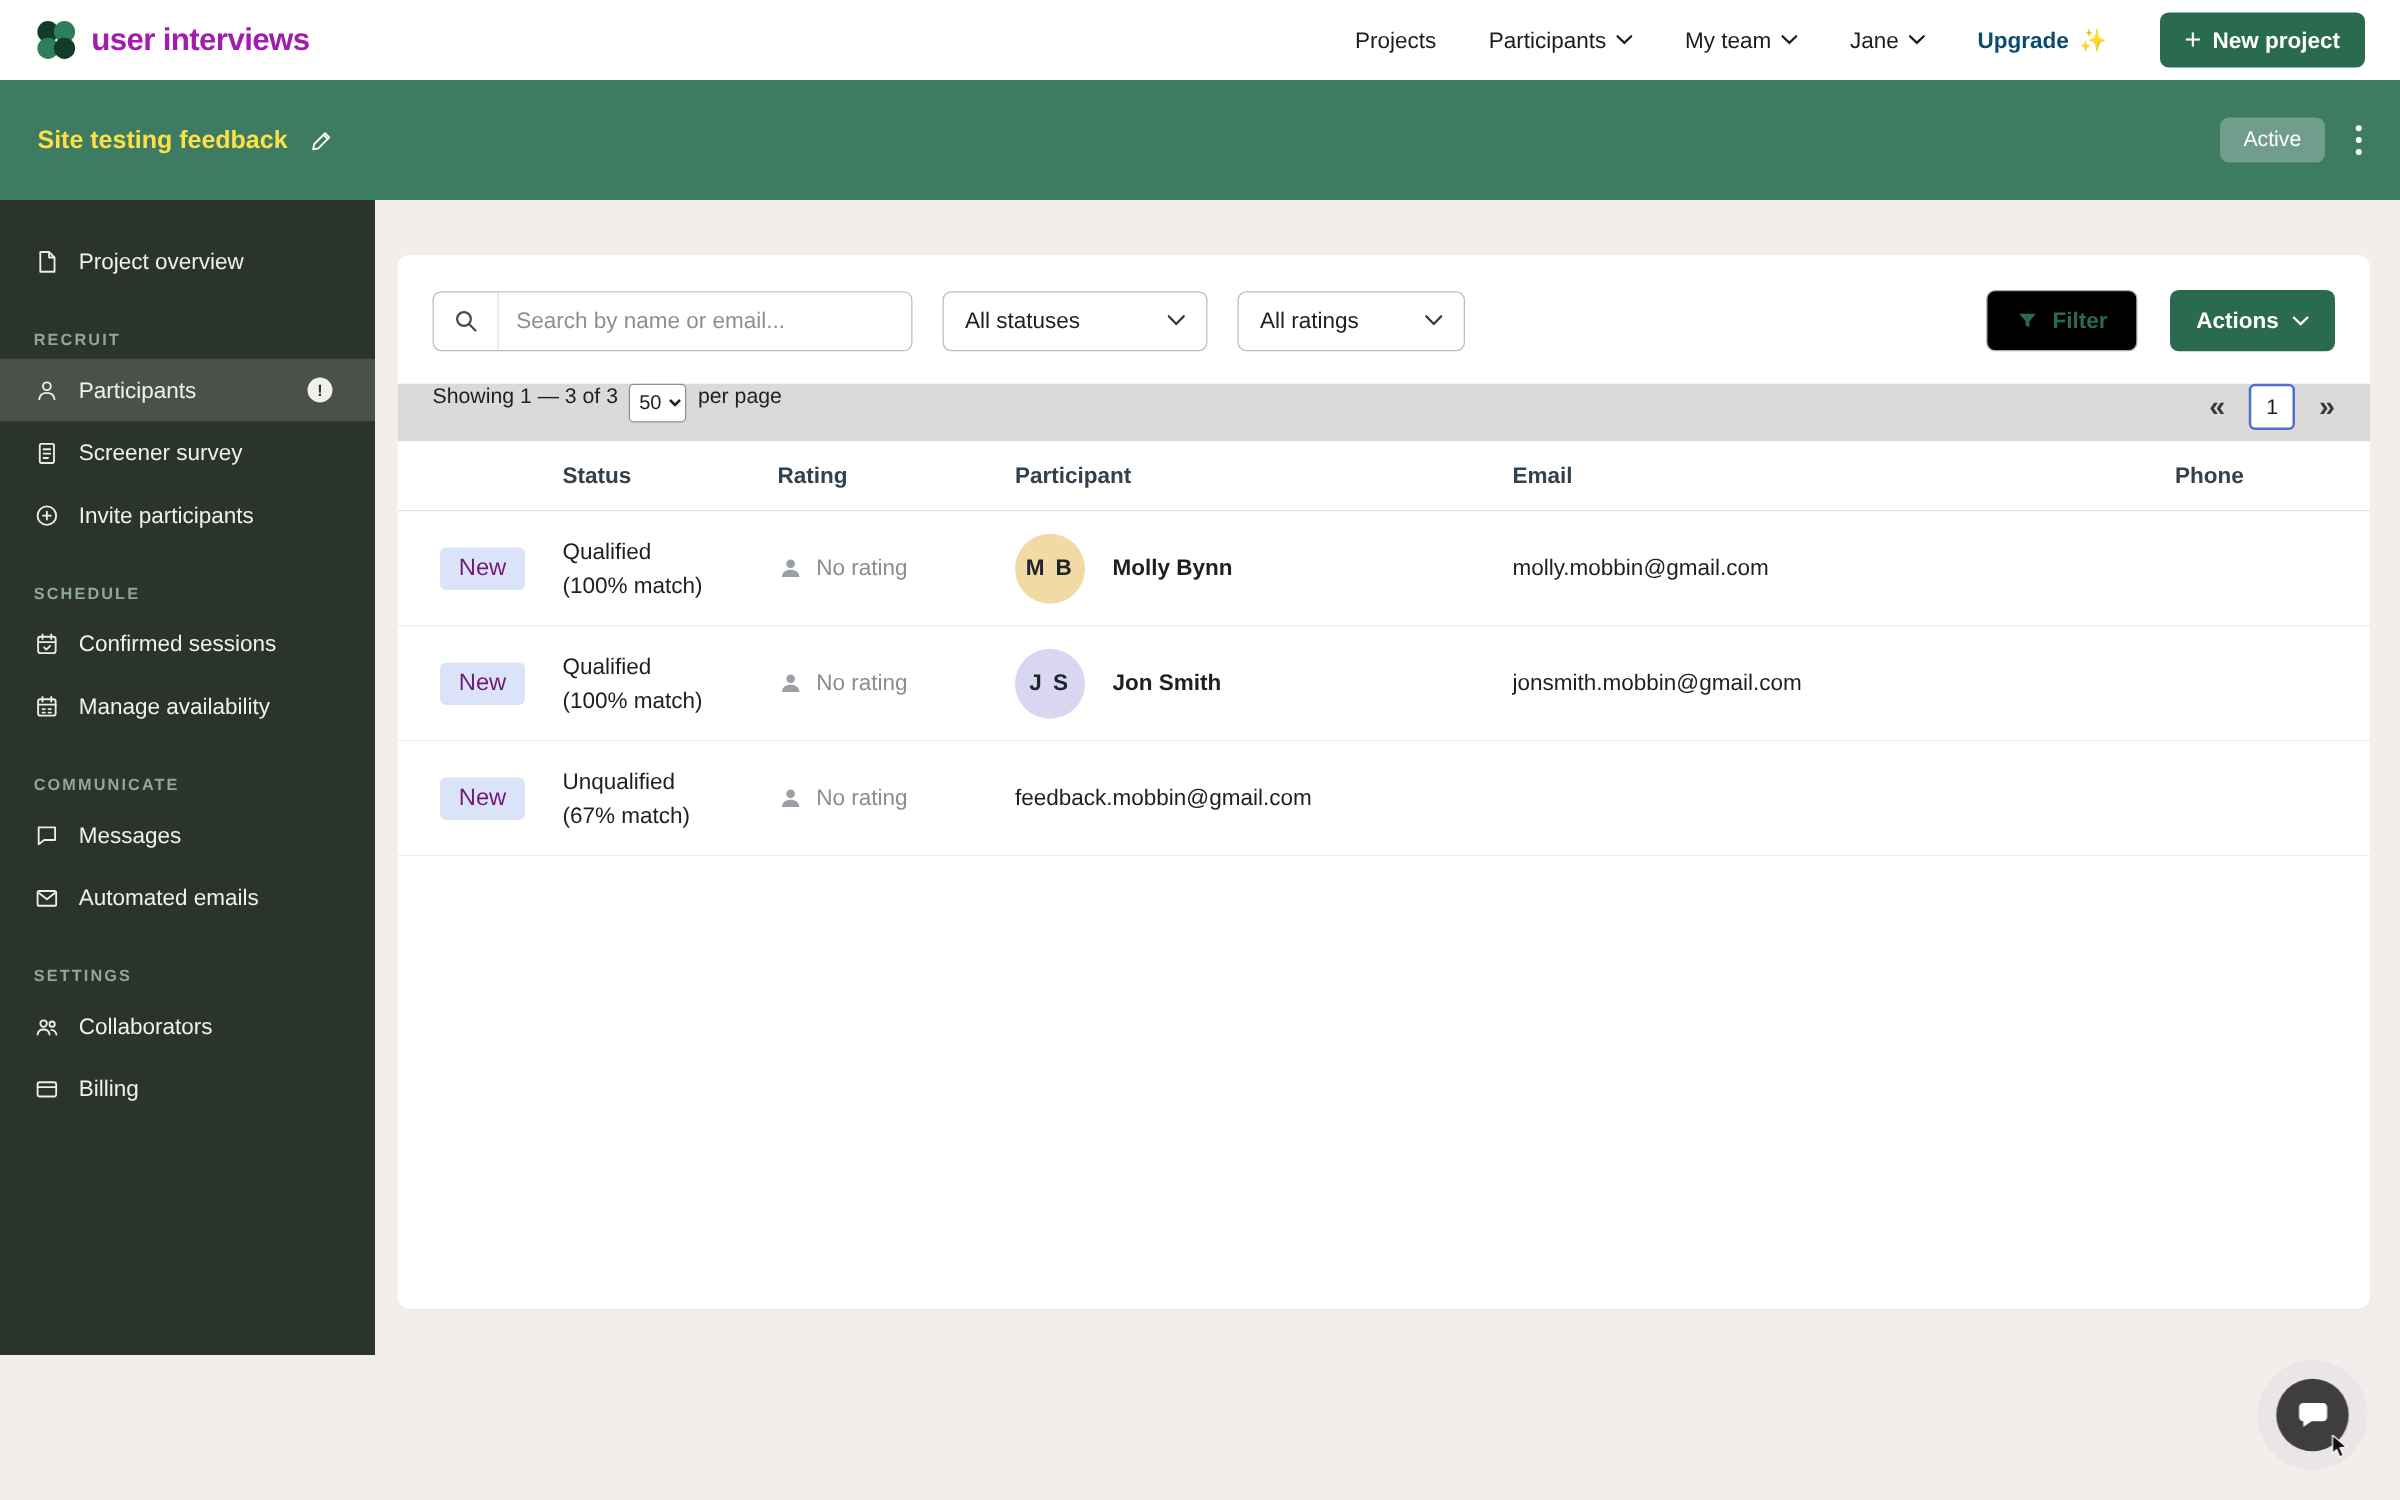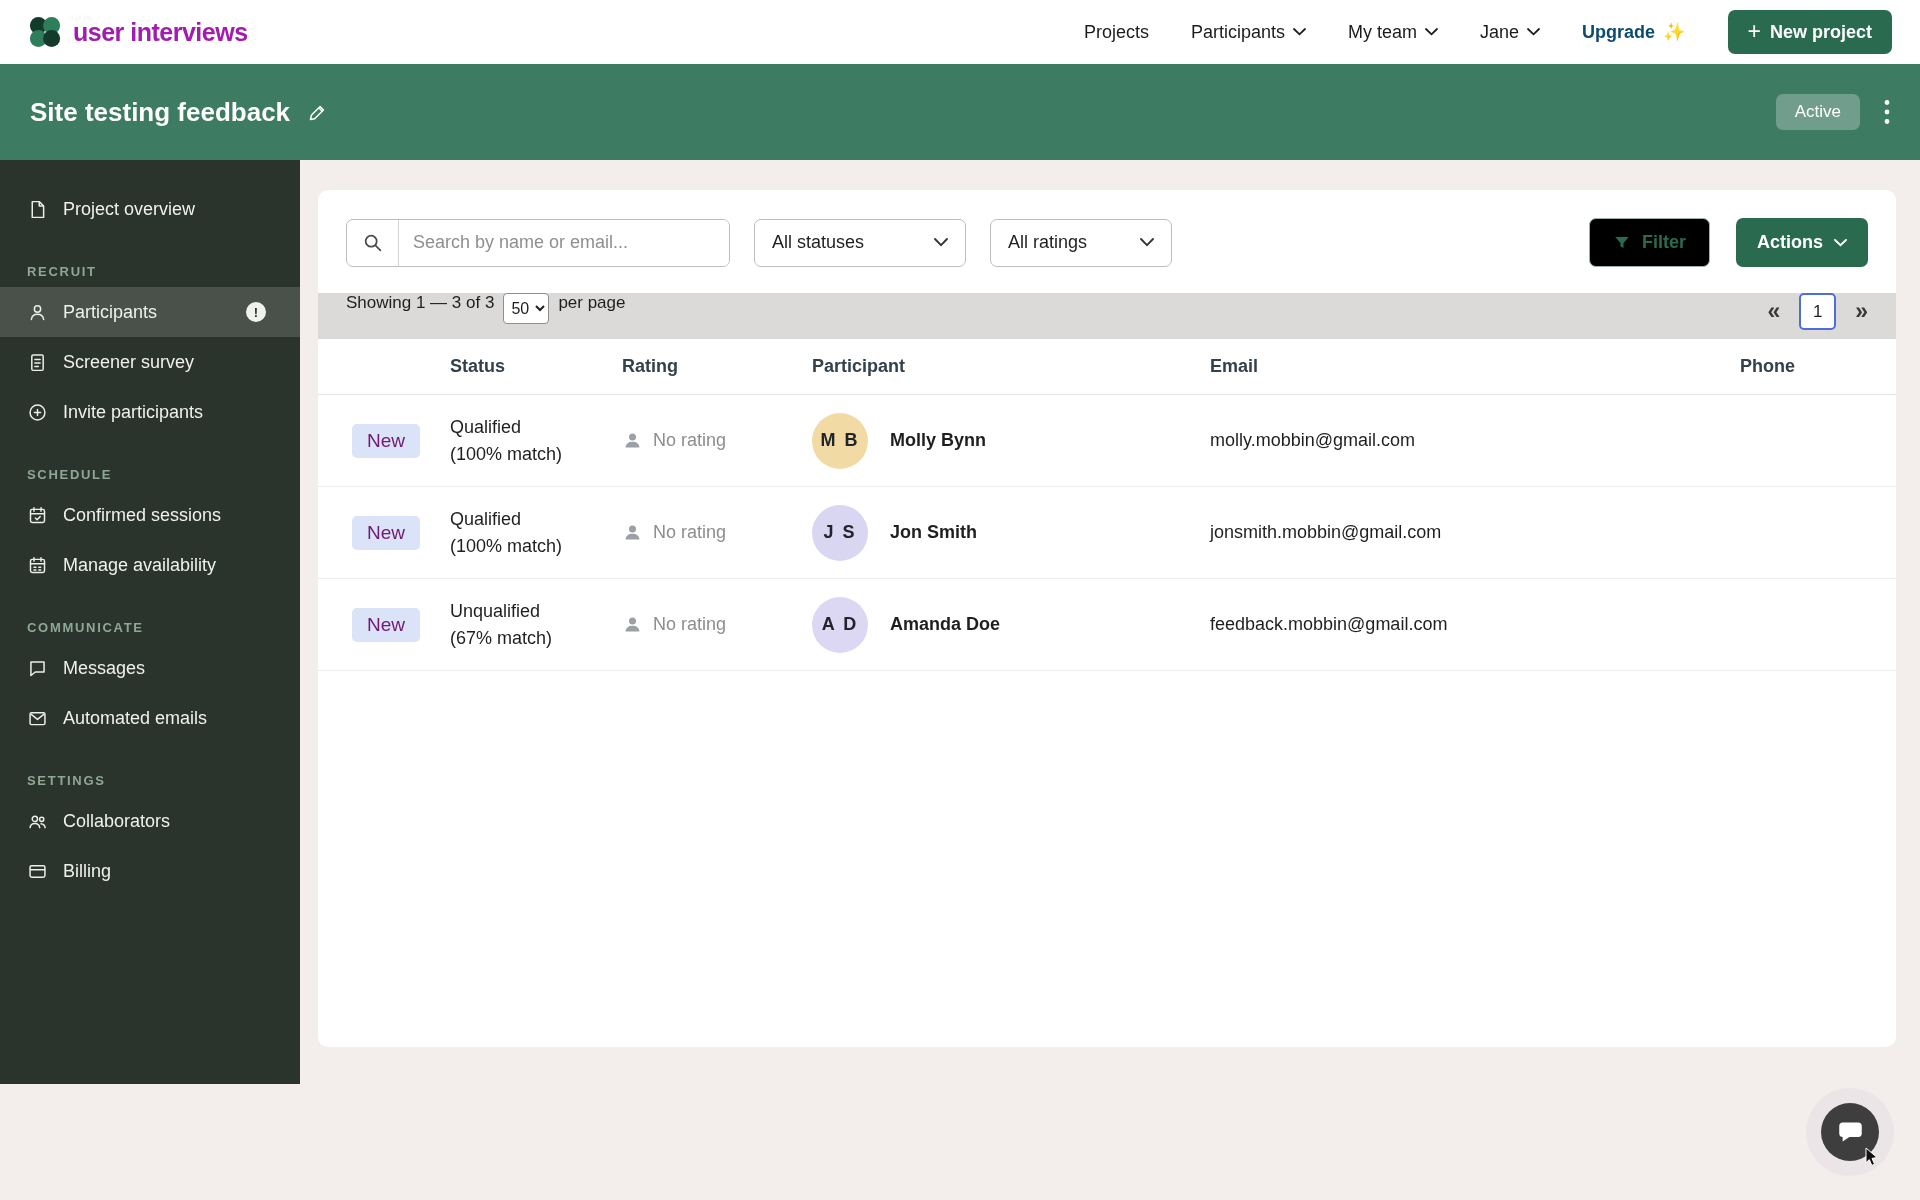--- a/index.html
+++ b/index.html
@@ -12,40 +12,40 @@
   .brand-name{font-size:25px;font-weight:700;letter-spacing:-.5px;color:#a21caf}
   .nav-items{margin-left:auto;display:flex;align-items:center;gap:42px}
   .nav-link{display:flex;align-items:center;gap:8px;font-size:18px;color:#1c1c1c;cursor:pointer;white-space:nowrap}
   .nav-link.upgrade{color:#0c4a6e;font-weight:700}
   .btn-new-project{display:flex;align-items:center;gap:9px;background:#2a6b50;color:#fff;border:none;
     border-radius:7px;height:44px;padding:0 20px;font-size:18px;font-weight:700;font-family:inherit;cursor:pointer}
   .plus-glyph{font-size:23px;font-weight:400;line-height:1;margin-top:-2px}
 
   
   .project-header{height:96px;background:#3d7b62;display:flex;align-items:center;padding:0 30px;gap:18px}
-  .project-header h1{color:#ffffff;font-size:26px;font-weight:700}
+  .project-header h1{color:#fde047;font-size:20px;font-weight:700}
   .icon-btn{background:none;border:none;cursor:pointer;display:flex;align-items:center}
   .header-right{margin-left:auto;display:flex;align-items:center;gap:24px}
   .active-badge{background:rgba(255,255,255,.27);color:#fff;font-size:17px;padding:8px 19px;border-radius:7px;cursor:pointer}
 
   
   .layout{display:flex;height:924px}
 
   
   .sidebar{width:300px;background:#2a332c;padding-top:24px;flex-shrink:0}
   .side-item{height:50px;display:flex;align-items:center;gap:15px;padding:0 20px 0 27px;
     font-size:18px;color:#f0f1ec;cursor:pointer}
   .side-item.active{background:#49514a}
   .side-section{font-size:13px;font-weight:700;letter-spacing:1.7px;color:#8fa896;margin:30px 0 8px 27px}
   .sicon{width:21px;height:21px;flex-shrink:0}
   .alert-badge{margin-left:auto;margin-right:14px;width:20px;height:20px;border-radius:50%;
     background:#f0f1ec;color:#2a332c;font-size:13px;font-weight:700;display:grid;place-items:center}
 
   
-  .main{flex:1;padding:30px 24px 37px 18px;position:relative;min-width:0}
+  .main{flex:1;padding:44px 24px 37px 18px;position:relative;min-width:0}
   .card{background:#fff;border-radius:10px;height:100%;display:flex;flex-direction:column;overflow:hidden}
 
   .toolbar{display:flex;align-items:center;gap:24px;padding:28px 28px 26px 28px}
   .search-group{display:flex;align-items:stretch;width:384px;height:48px;border:1px solid #bdbdbd;
     border-radius:7px;overflow:hidden;background:#fff}
   .search-icon-box{width:52px;display:grid;place-items:center;border-right:1px solid #d6d6d6}
   .search-input{flex:1;border:none;outline:none;font-size:18px;padding:0 14px;font-family:inherit;color:#1f1f1f;min-width:0}
   .search-input::placeholder{color:#8f8f8f}
   .select{height:48px;border:1px solid #bdbdbd;border-radius:7px;display:flex;align-items:center;
     justify-content:space-between;padding:0 17px;font-size:18px;cursor:pointer;background:#fff;gap:18px}
@@ -352,24 +352,20 @@
           <div>Unqualified</div>
           <div>(67% match)</div>
         </div>
         <div class="cell-rating">
           <svg width="21" height="21" viewBox="0 0 24 24">
               <circle cx="12" cy="8" r="4" fill="#9aa0a6"></circle>
               <path d="M4 20c.4-4.2 3.6-6.5 8-6.5s7.6 2.3 8 6.5z" fill="#9aa0a6"></path>
             </svg>
           <span>No rating</span>
         </div>
-        <div class="cell-participant">
-          <span class="avatar" style="background: rgb(220, 216, 243);">A D</span>
-          <span class="p-name">Amanda Doe</span>
-        </div>
         <div>feedback.mobbin@gmail.com</div>
         <div></div>
       </div>
 
       <div class="table-body-fill"></div>
     </div>
   </main>
 </div>
 
 <div class="chat-launcher">

